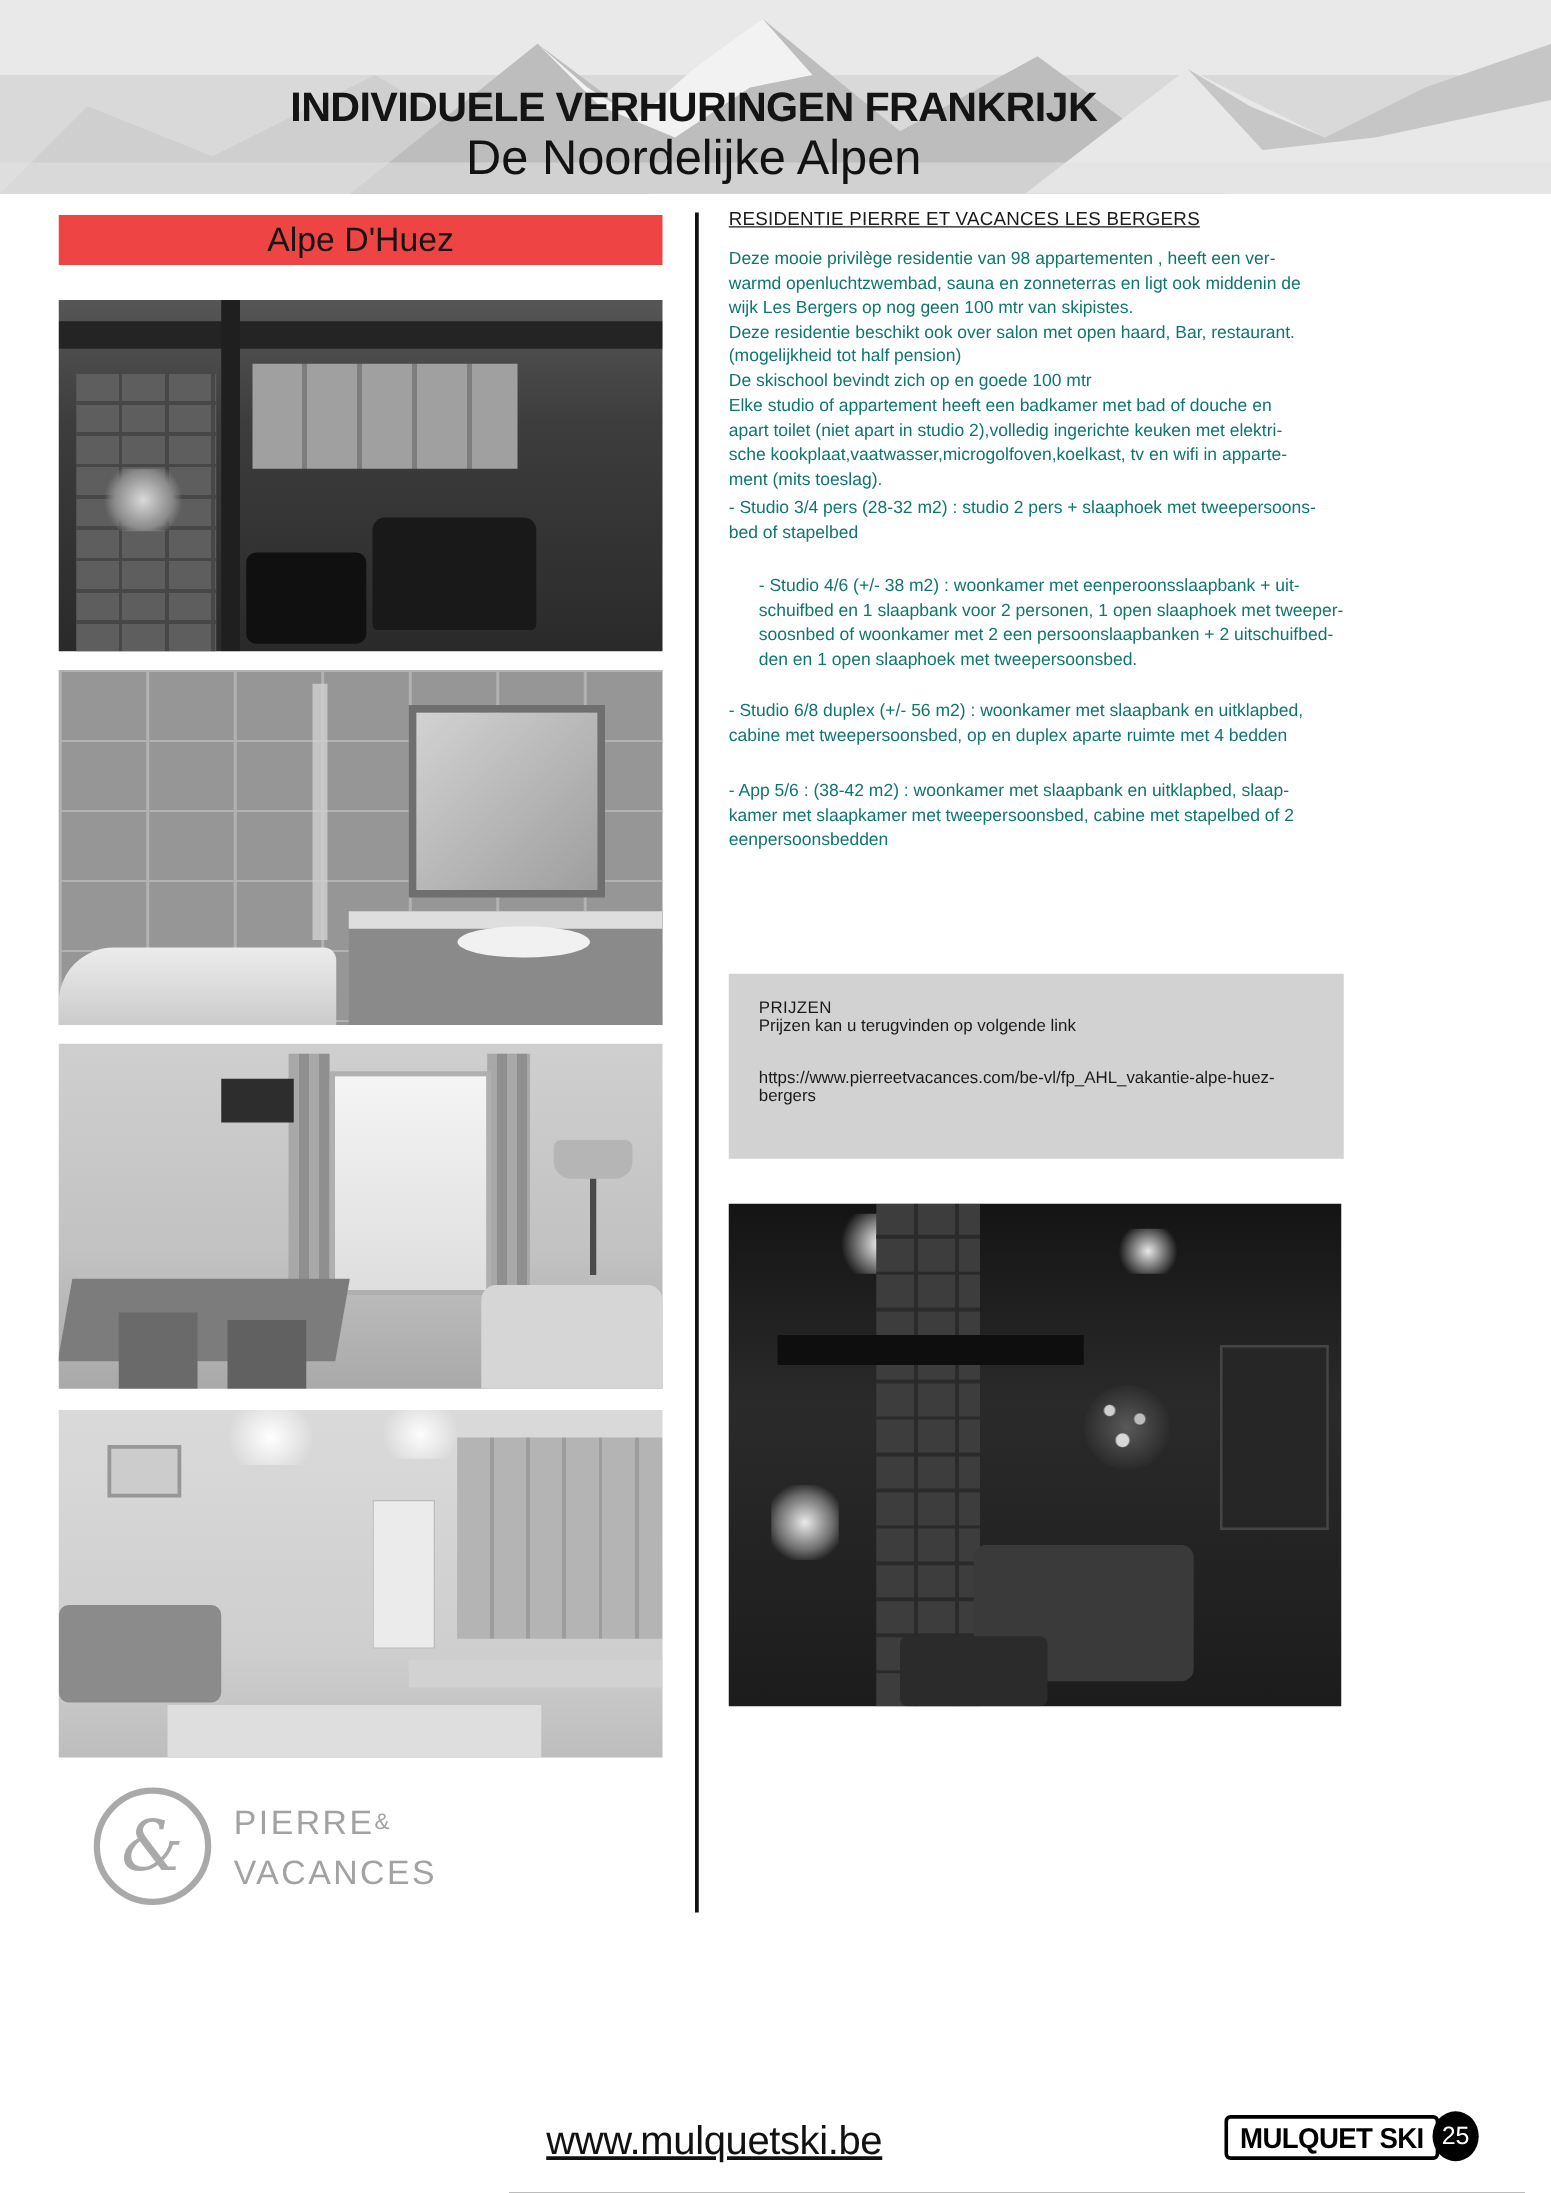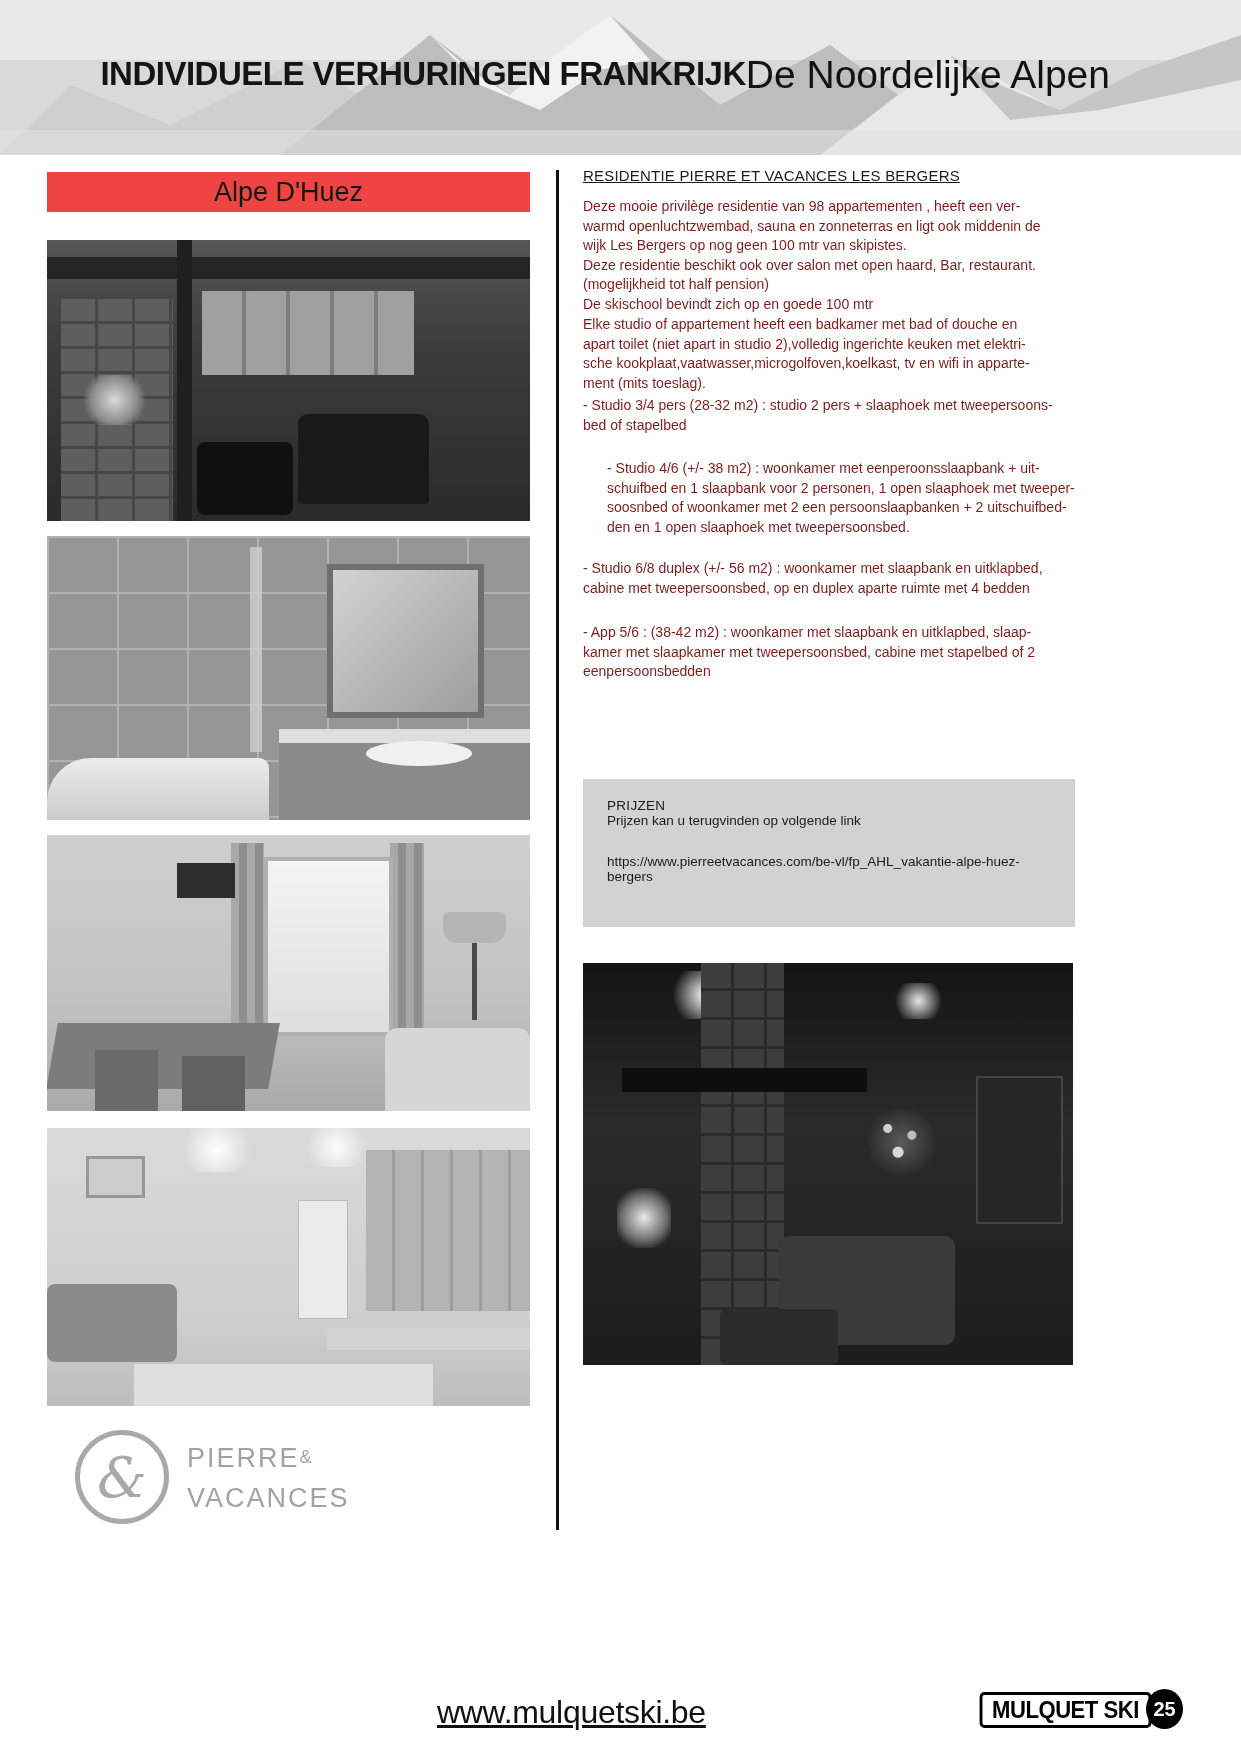--- a/index.html
+++ b/index.html
@@ -3,21 +3,21 @@
 <meta charset="utf-8">
 <style>
   html,body{margin:0;padding:0;background:#888;}
   .page{position:relative;width:1241px;height:1754px;background:#ffffff;margin:0 auto;
         font-family:"Liberation Sans", sans-serif;color:#1b1b1b;overflow:hidden;}
 
   
   .masthead{position:absolute;left:0;top:0;width:1241px;height:155px;}
   .masthead svg{position:absolute;left:0;top:0;}
   .masthead-text{position:absolute;left:0;top:0;width:1110px;height:155px;
-                 display:flex;flex-direction:row;align-items:center;justify-content:flex-end;
+                 display:flex;flex-direction:column;align-items:center;justify-content:flex-end;
                  padding-bottom:6px;box-sizing:border-box;}
   .m-title{font-size:33px;font-weight:600;color:#141414;margin:0;line-height:1.1;letter-spacing:-0.5px;}
   .m-subtitle{font-size:39px;font-weight:400;color:#121212;margin:2px 0 0 0;line-height:1.1;}
 
   
   .resort-bar{position:absolute;left:47px;top:172px;width:483px;height:40px;background:#ef4444;
               display:flex;align-items:center;justify-content:center;font-size:27px;color:#161616;}
   .divider{position:absolute;left:556px;top:170px;width:3px;height:1360px;background:#111;}
 
   .photo{position:absolute;left:47px;width:483px;overflow:hidden;}
@@ -69,21 +69,21 @@
   .p4-light1{left:26%;top:0;width:18%;height:16%;background:radial-gradient(circle,#ffffff 0%,transparent 70%);}
   .p4-light2{left:52%;top:0;width:16%;height:14%;background:radial-gradient(circle,#fdfdfd 0%,transparent 70%);}
   .p4-cab{right:0;top:8%;width:34%;height:58%;background:repeating-linear-gradient(90deg,#b4b4b4 0 26px,#9d9d9d 26px 29px);}
   .p4-fridge{left:52%;top:26%;width:10%;height:42%;background:#ebebeb;border:1px solid #bbb;}
   .p4-counter{right:0;bottom:20%;width:42%;height:8%;background:#d2d2d2;}
   .p4-sofa{left:0;bottom:16%;width:27%;height:28%;background:#8b8b8b;border-radius:8px;}
   .p4-art{left:8%;top:10%;width:11%;height:13%;background:#cccccc;border:3px solid #979797;}
   .p4-table{left:18%;bottom:0;width:62%;height:15%;background:#dedede;}
 
   
-  .rcol{position:absolute;left:583px;width:492px;font-size:14px;line-height:19.5px;color:#7f1d1d;}
+  .rcol{position:absolute;left:583px;width:492px;font-size:14px;line-height:19.5px;color:#0f766e;}
   .res-heading{position:absolute;left:583px;top:167px;width:492px;margin:0;font-size:15px;font-weight:400;
                text-decoration:underline;letter-spacing:0.2px;}
   .para{white-space:pre-line;margin:0;}
   .p-intro{top:197px;}  .p-feat{top:315px;}
   .p-u0{top:396px;}     .p-u1{top:459px;margin-left:24px;}   .p-u2{top:559px;}  .p-u3{top:623px;}
 
   .prices-box{position:absolute;left:583px;top:779px;width:492px;height:148px;background:#d2d2d2;
               box-sizing:border-box;padding:19px 24px;font-size:13.5px;color:#1b1b1b;}
   .prices-title{letter-spacing:0.3px;}
   .prices-line{}
@@ -118,21 +118,21 @@
   .brand-amp{font-size:18px;vertical-align:4px;}
 
   
   .site-link{position:absolute;left:437px;top:1694px;font-size:32px;color:#111;
              text-decoration:underline;letter-spacing:-0.3px;}
   .mulquet{position:absolute;left:976px;top:1692px;height:30px;border:3px solid #000;border-radius:5px;
            background:#fff;display:flex;align-items:center;padding:0 10px;
            font-weight:800;font-size:23px;letter-spacing:-0.5px;color:#000;transform:scaleX(.96);}
   .page-num{position:absolute;left:1146px;top:1689px;width:37px;height:40px;border-radius:50%;
             background:#000;color:#fff;display:flex;align-items:center;justify-content:center;
-            font-size:20px;font-weight:700;}
+            font-size:20px;font-weight:400;}
 </style>
 </head>
 <body>
 
 <div class="page">
 
   <header class="masthead">
     <svg width="1241" height="155" viewBox="0 0 1241 155">
       <rect x="0" y="0" width="1241" height="155" fill="#d9d9d9"></rect>
       <rect x="0" y="0" width="1241" height="60" fill="#e9e9e9"></rect>

